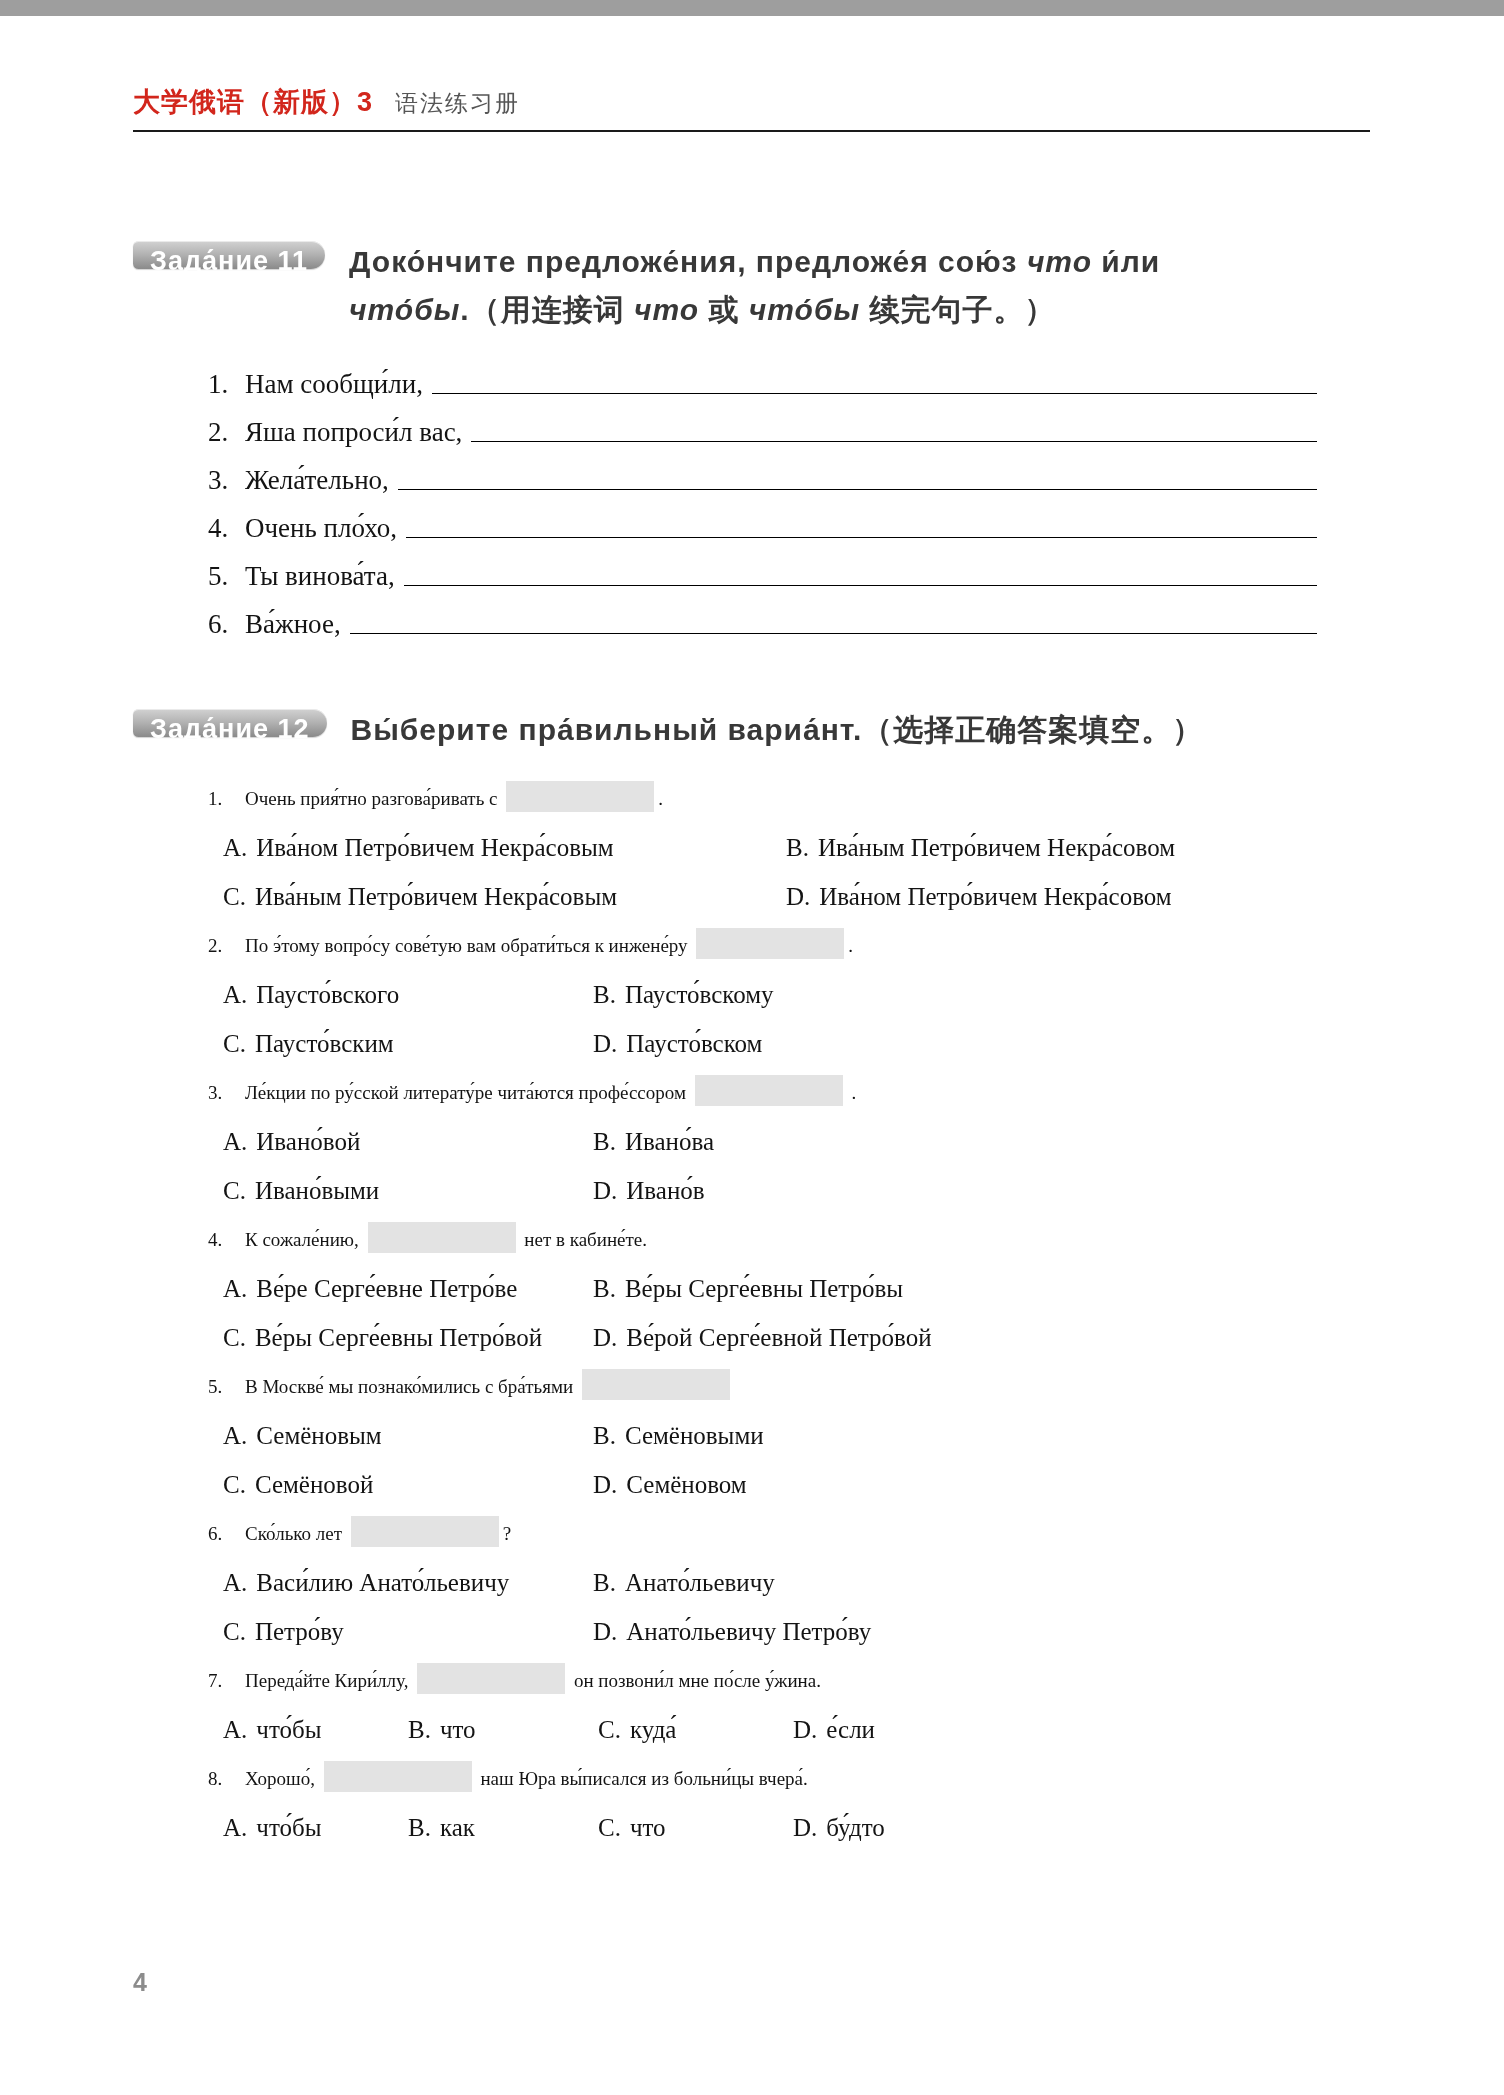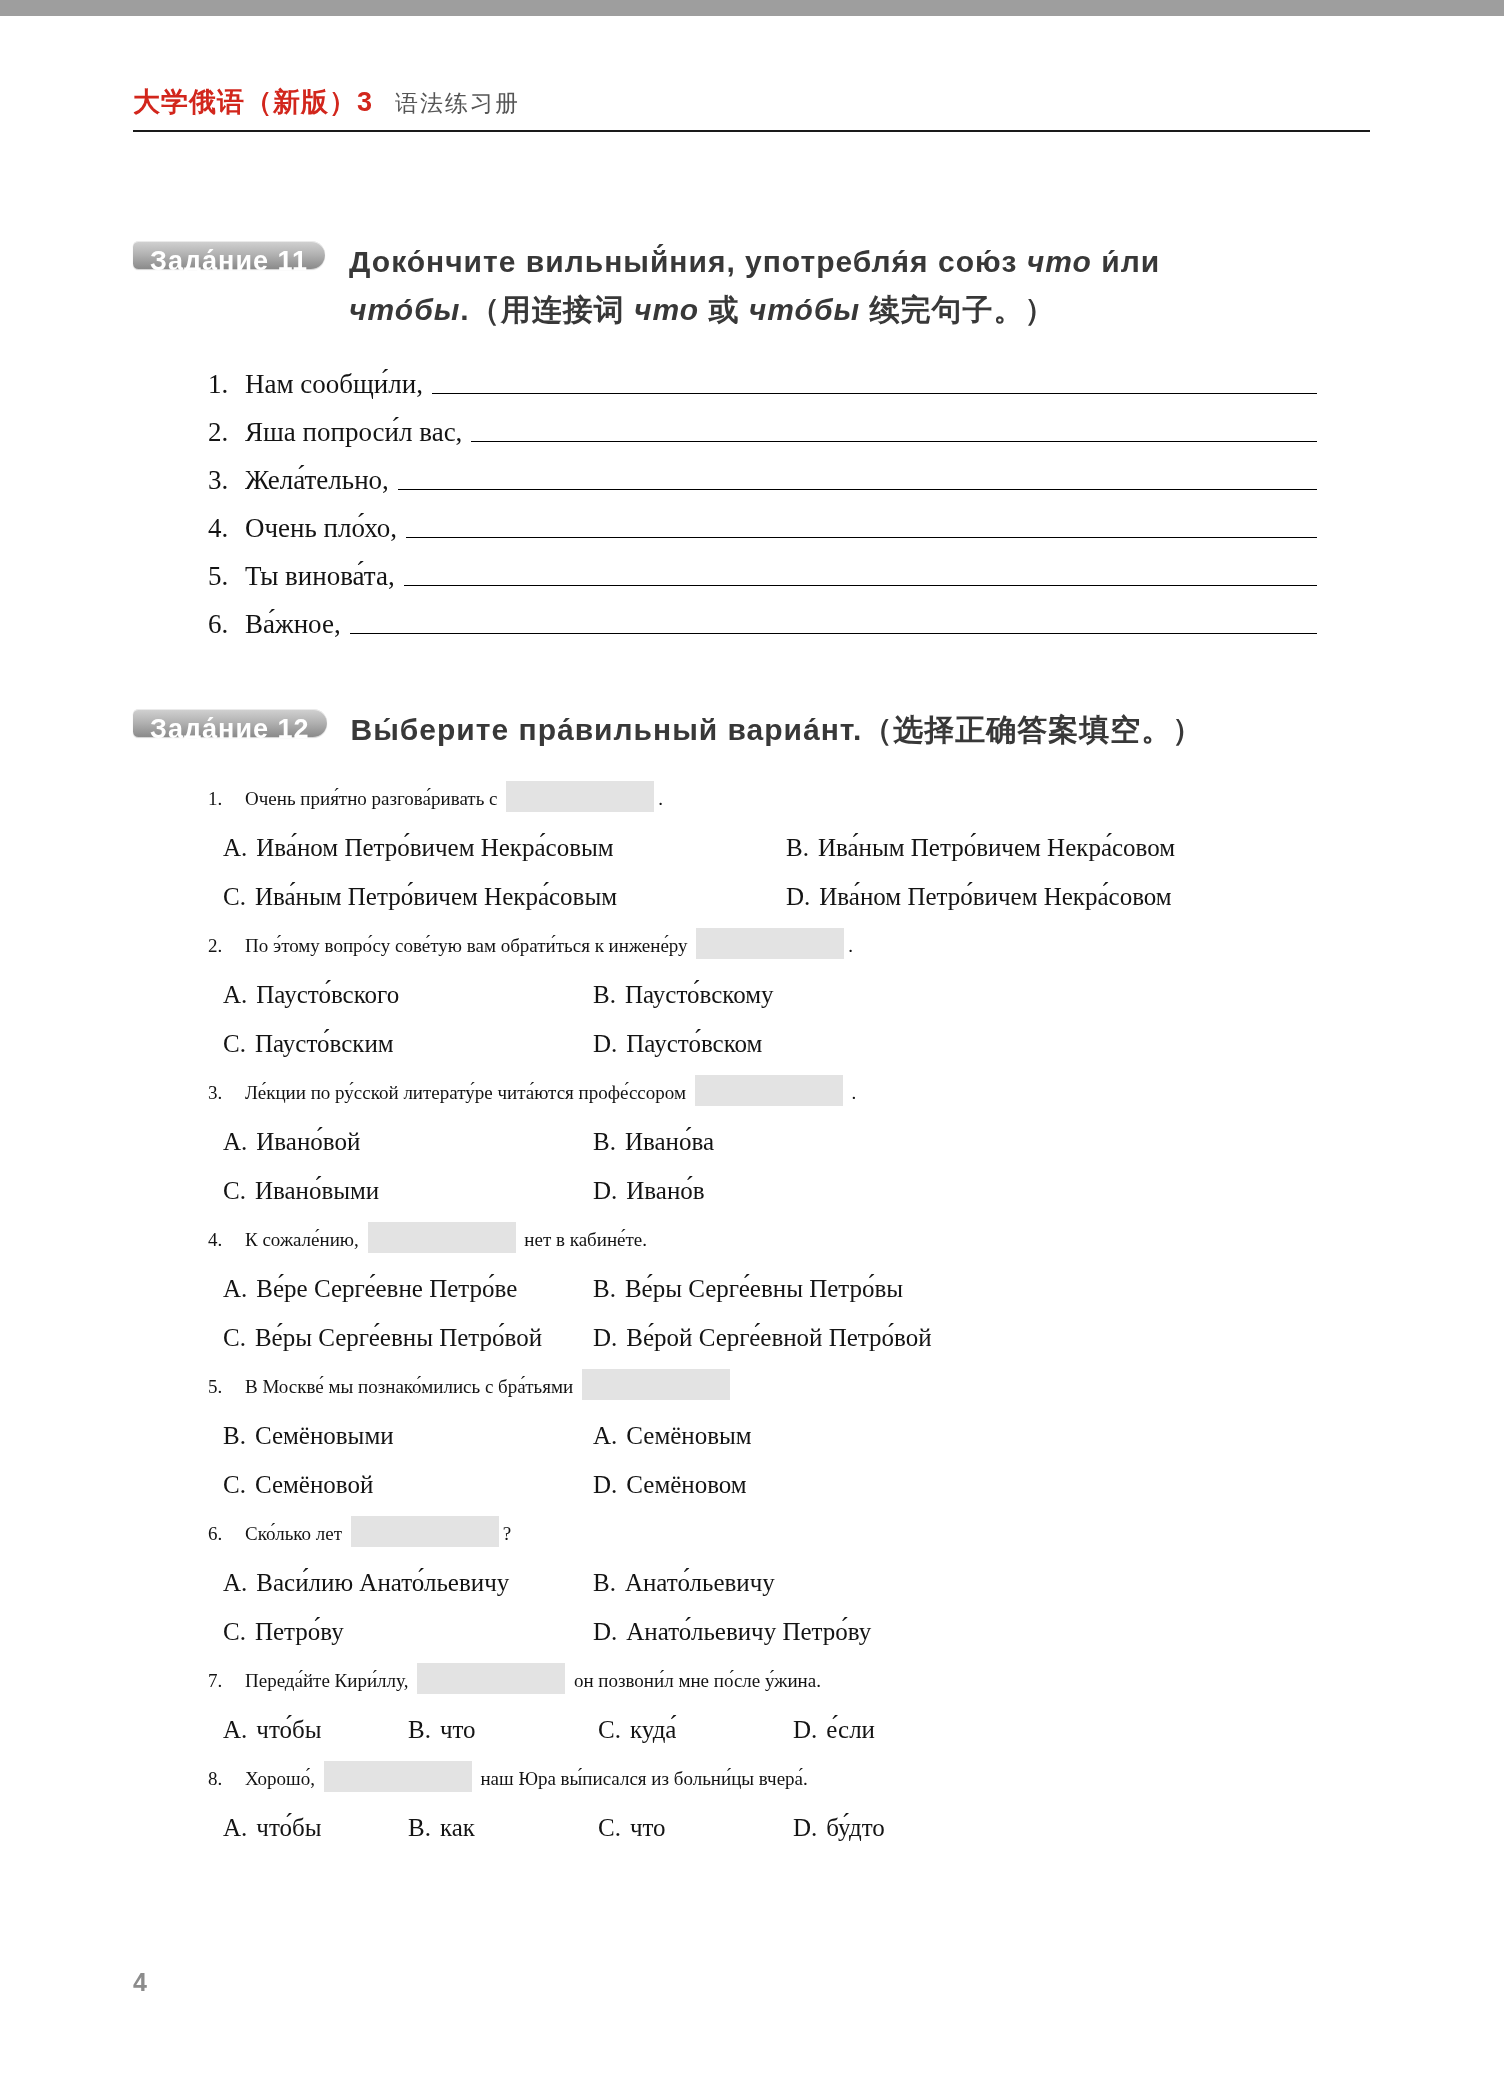--- a/index.html
+++ b/index.html
@@ -55,21 +55,21 @@
       <span class="zh-title">大学俄语（新版）3</span><span class="zh-sub">语法练习册</span>
       <div class="rule"></div>
     </header>
 
     <section class="task task11">
       <div class="task-head">
         <div class="badge">
           <span>Зада́ние 11</span>
         </div>
         <div class="instr">
-          <div class="instr-line"><span>Доко́нчите вильный́ния, употребля́я сою́з </span><span class="it">что</span><span> и́ли</span></div>
+          <div class="instr-line"><span>Доко́нчите предложе́ния, предложе́я сою́з </span><span class="it">что</span><span> и́ли</span></div>
           <div class="instr-line"><span class="it">что́бы</span><span>.（用连接词 </span><span class="it">что</span><span> 或 </span><span class="it">что́бы</span><span> 续完句子。）</span></div>
         </div>
       </div>
       <div class="t11-items" id="t11-items">
           <div class="t11-row">
     <span class="num">1.</span>
     <span class="txt">Нам сообщи́ли,</span>
     <span class="blank-line"></span>
   </div>
           <div class="t11-row">
@@ -141,22 +141,22 @@
           <div class="opt-row" style="grid-template-columns: 370px 1fr;">
             <span class="opt"><span class="lbl">A.</span><span>Ве́ре Серге́евне Петро́ве</span></span>
             <span class="opt"><span class="lbl">B.</span><span>Ве́ры Серге́евны Петро́вы</span></span>
           </div>
           <div class="opt-row" style="grid-template-columns: 370px 1fr;">
             <span class="opt"><span class="lbl">C.</span><span>Ве́ры Серге́евны Петро́вой</span></span>
             <span class="opt"><span class="lbl">D.</span><span>Ве́рой Серге́евной Петро́вой</span></span>
           </div>
           <div class="t12-stem"><span class="num">5.</span><span>В Москве́ мы познако́мились с бра́тьями </span><span class="blank-box"></span><span></span></div>
           <div class="opt-row" style="grid-template-columns: 370px 1fr;">
+            <span class="opt"><span class="lbl">A.</span><span>Семёновым</span></span>
             <span class="opt"><span class="lbl">B.</span><span>Семёновыми</span></span>
-            <span class="opt"><span class="lbl">A.</span><span>Семёновым</span></span>
           </div>
           <div class="opt-row" style="grid-template-columns: 370px 1fr;">
             <span class="opt"><span class="lbl">C.</span><span>Семёновой</span></span>
             <span class="opt"><span class="lbl">D.</span><span>Семёновом</span></span>
           </div>
           <div class="t12-stem"><span class="num">6.</span><span>Ско́лько лет </span><span class="blank-box"></span><span>?</span></div>
           <div class="opt-row" style="grid-template-columns: 370px 1fr;">
             <span class="opt"><span class="lbl">A.</span><span>Васи́лию Анато́льевичу</span></span>
             <span class="opt"><span class="lbl">B.</span><span>Анато́льевичу</span></span>
           </div>

